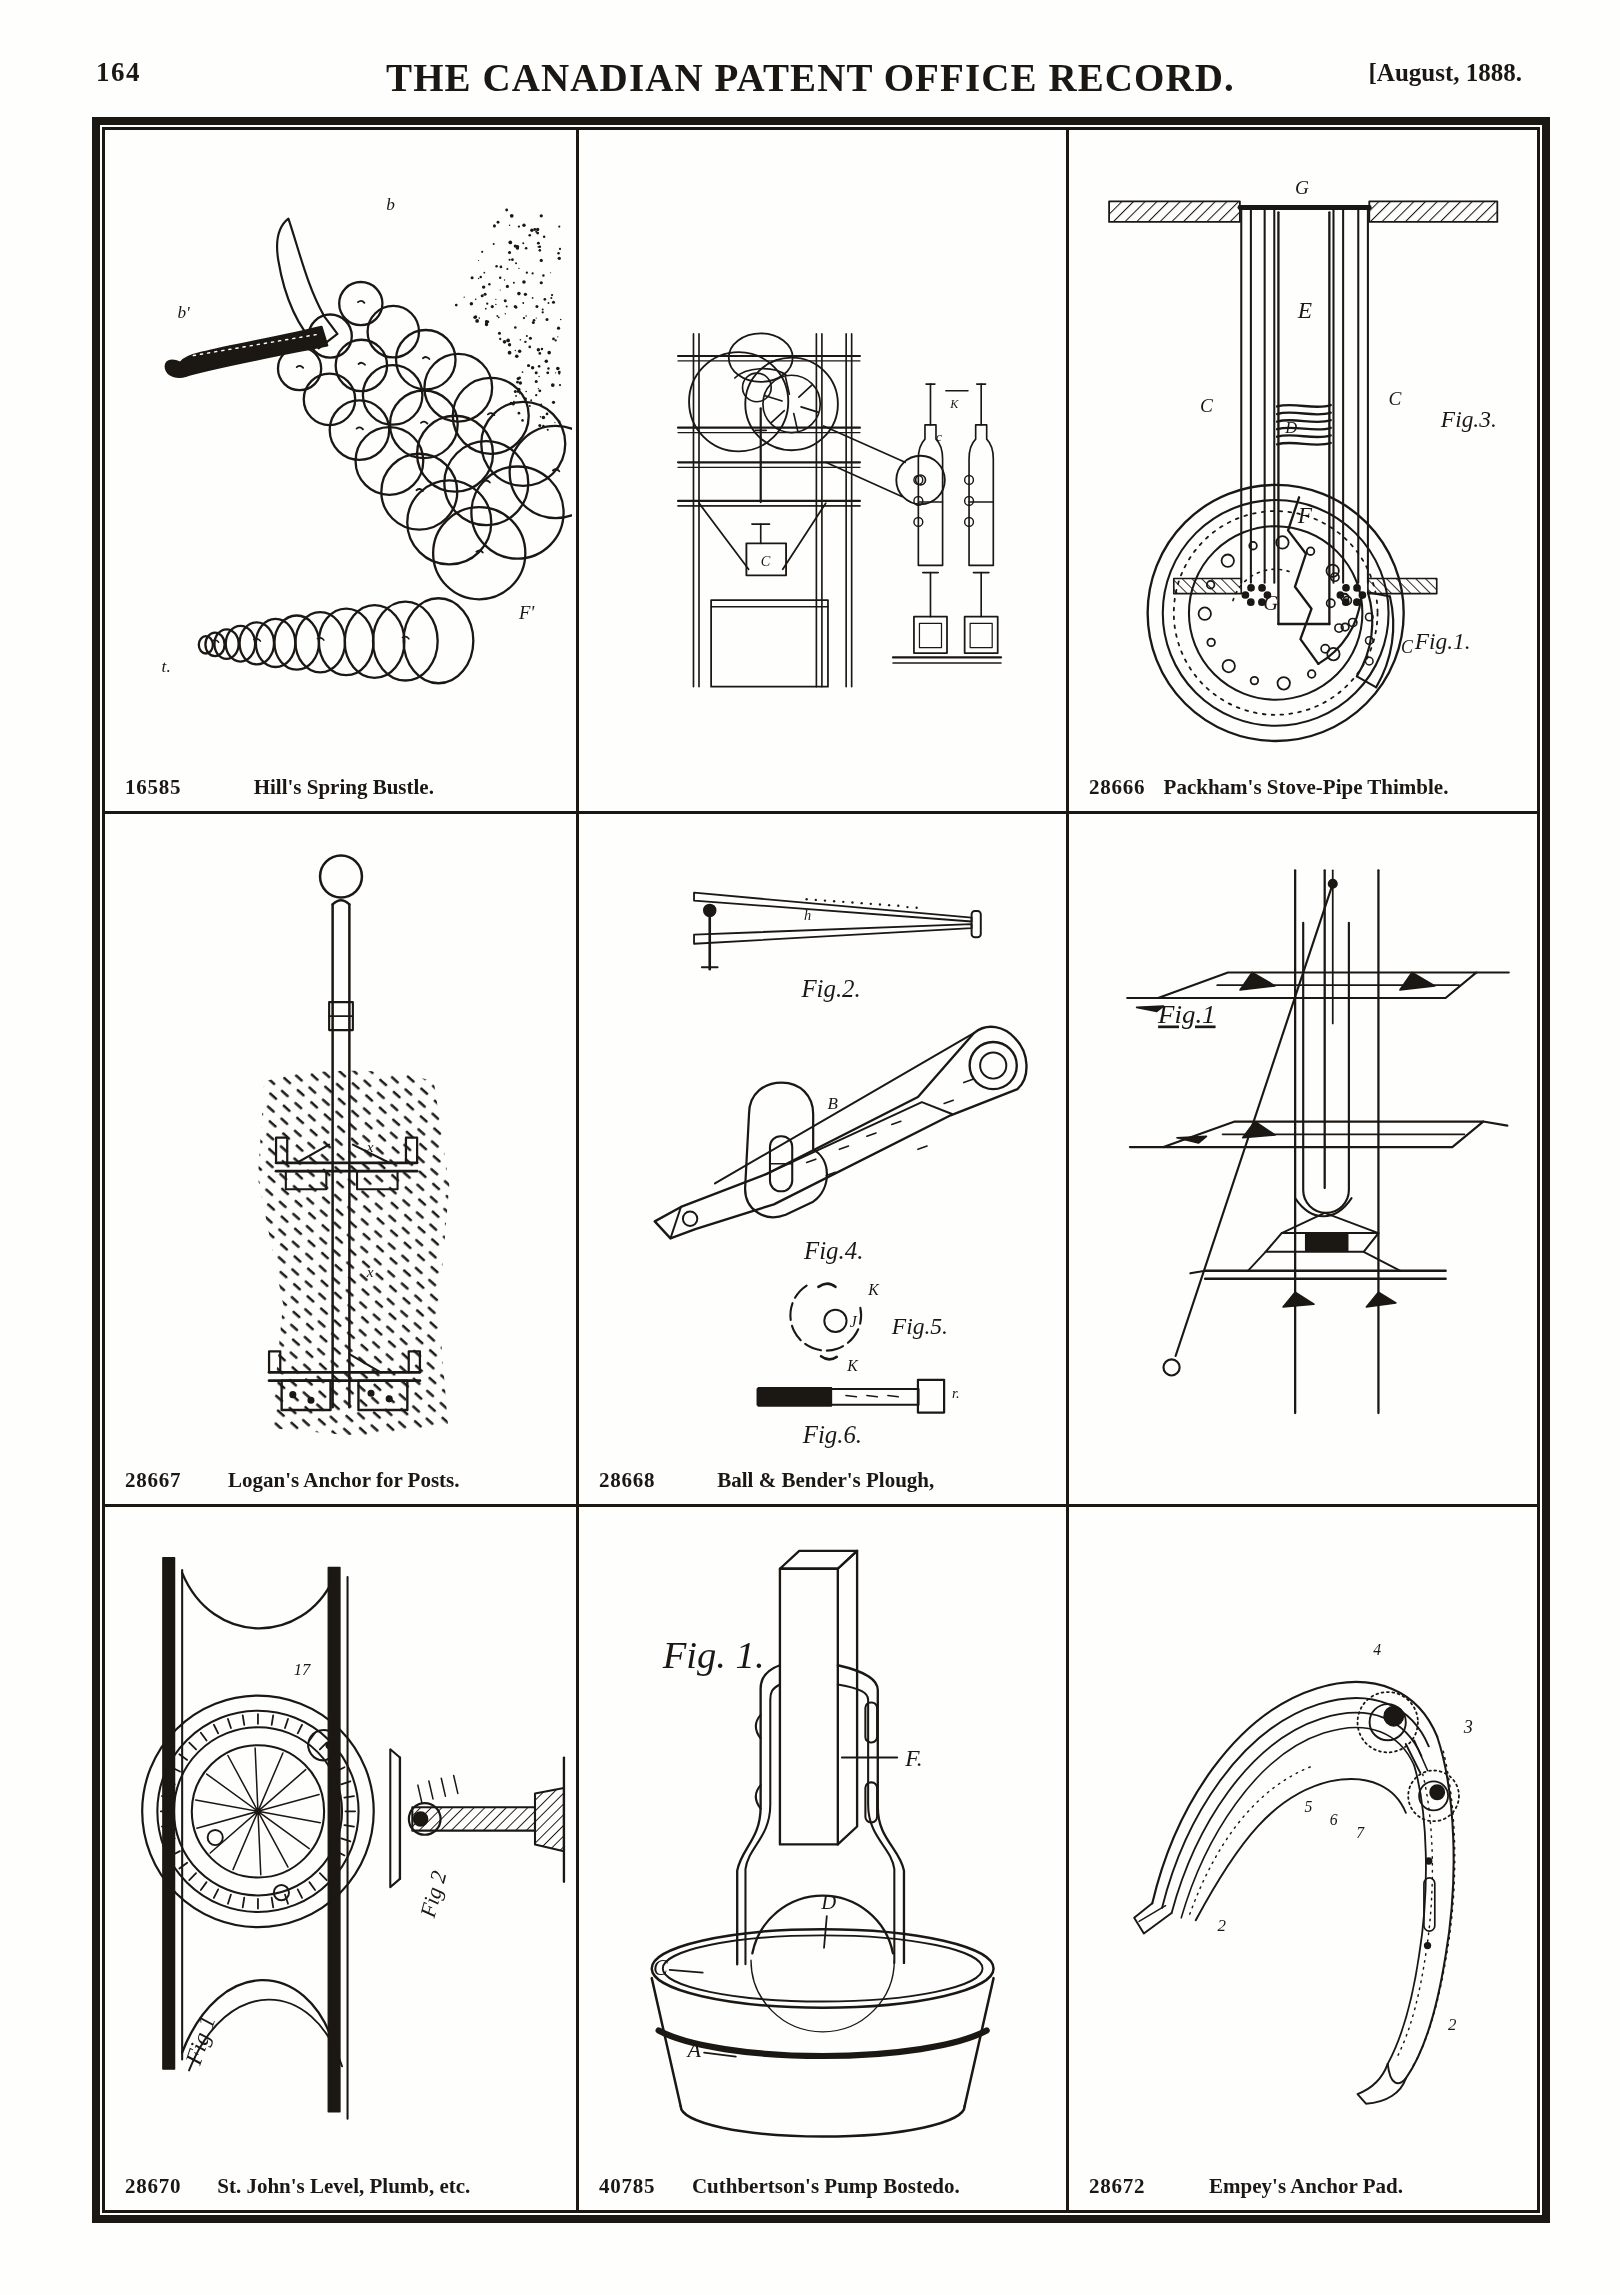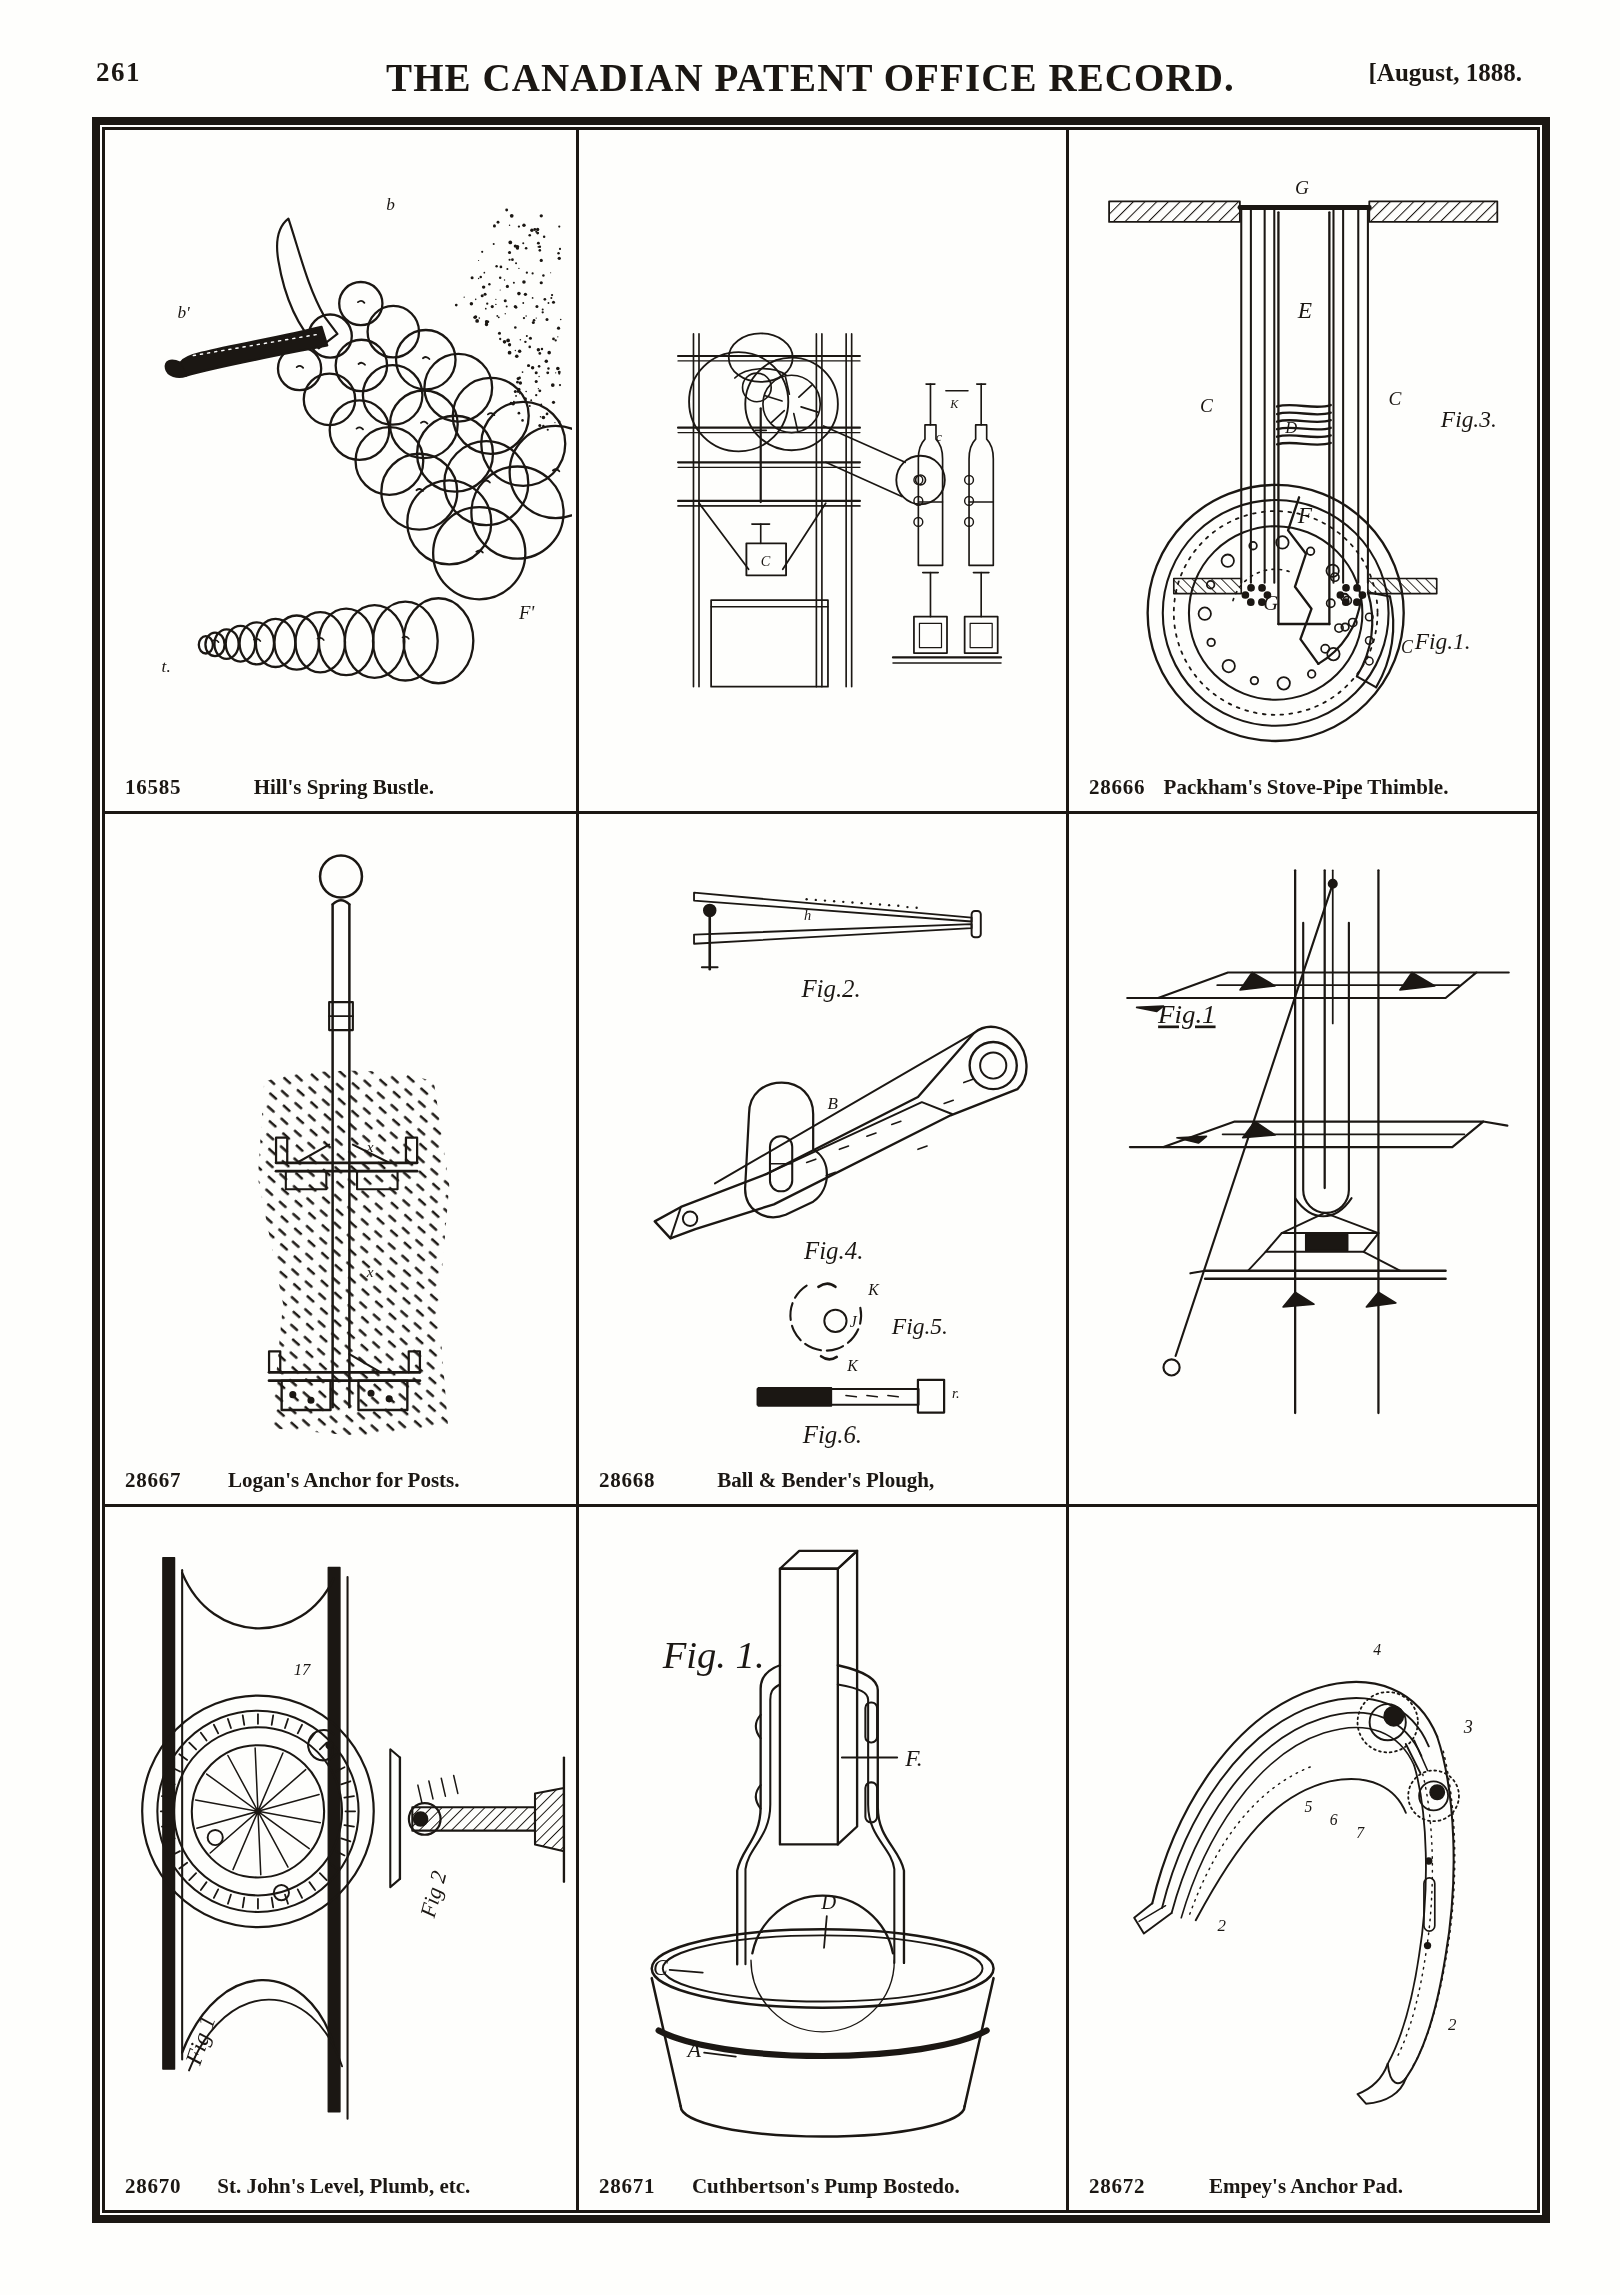--- a/index.html
+++ b/index.html
@@ -44,21 +44,21 @@
   }
   .cap-num { position:absolute; left:19.6px; top:0; letter-spacing:0.8px; }
   .cap-title { display:block; margin:0 auto; text-align:center; max-width:78%; padding-left:6px; }
   .cap-wide { max-width:354px; padding-left:0; }
 </style>
 </head>
 <body>
 
 <div class="page">
   <header class="masthead">
-    <span class="folio">261</span>
+    <span class="folio">164</span>
     <h1 class="journal-title">THE CANADIAN PATENT OFFICE RECORD.</h1>
     <span class="issue-date">[August, 1888.</span>
   </header>
   <div class="plate-frame">
     <div class="plate-inner">
       <div class="plate-grid">
       <section class="cell cell-1">
         <div class="fig-area">
               <svg viewBox="0 0 630 860" preserveAspectRatio="xMidYMid meet" style="width:100%;height:100%;display:block" fill="none" stroke="#1b1713" stroke-linecap="round" stroke-linejoin="round">
                 <defs>
@@ -762,21 +762,21 @@
                 <path d="M 220 646 A 104 104 0 0 0 428 646" stroke-width="2" fill="none"></path>
                 <text x="322.0" y="572.0" font-size="30" stroke="none" fill="#1b1713" font-style="italic">D</text>
                 <line x1="330.0" y1="582.0" x2="326.0" y2="628.0" stroke-width="2.6"></line>
                 <text x="78.0" y="668.0" font-size="32" stroke="none" fill="#1b1713" font-style="italic">C</text>
                 <line x1="102.0" y1="660.0" x2="150.0" y2="664.0" stroke-width="2.6"></line>
                 <text x="128.0" y="786.0" font-size="32" stroke="none" fill="#1b1713" font-style="italic">A</text>
                 <line x1="152.0" y1="780.0" x2="198.0" y2="786.0" stroke-width="2.6"></line>
               </svg>
             </div>
         <div class="caption">
-          <span class="cap-num">28671</span>
+          <span class="cap-num">40785</span>
           <span class="cap-title">Cuthbertson's Pump Bostedo.</span>
         </div>
       </section>
       <section class="cell cell-9">
         <div class="fig-area">
               <svg viewBox="0 0 616 940" preserveAspectRatio="xMidYMid meet" style="width:100%;height:100%;display:block" fill="none" stroke="#1b1713" stroke-linecap="round" stroke-linejoin="round">
                 <path d="M 58 582 C 96 420 196 268 330 226 C 428 196 500 232 530 306" stroke-width="3.6" fill="none"></path>
                 <path d="M 74 590 C 112 438 206 292 334 252 C 424 224 488 256 516 322" stroke-width="3.2" fill="none"></path>
                 <path d="M 90 598 C 128 456 218 314 338 276 C 420 250 478 278 504 338" stroke-width="3" fill="none"></path>
                 <path d="M 106 606 C 144 474 230 336 342 300 C 416 276 468 300 492 354" stroke-width="2.6" fill="none"></path>

